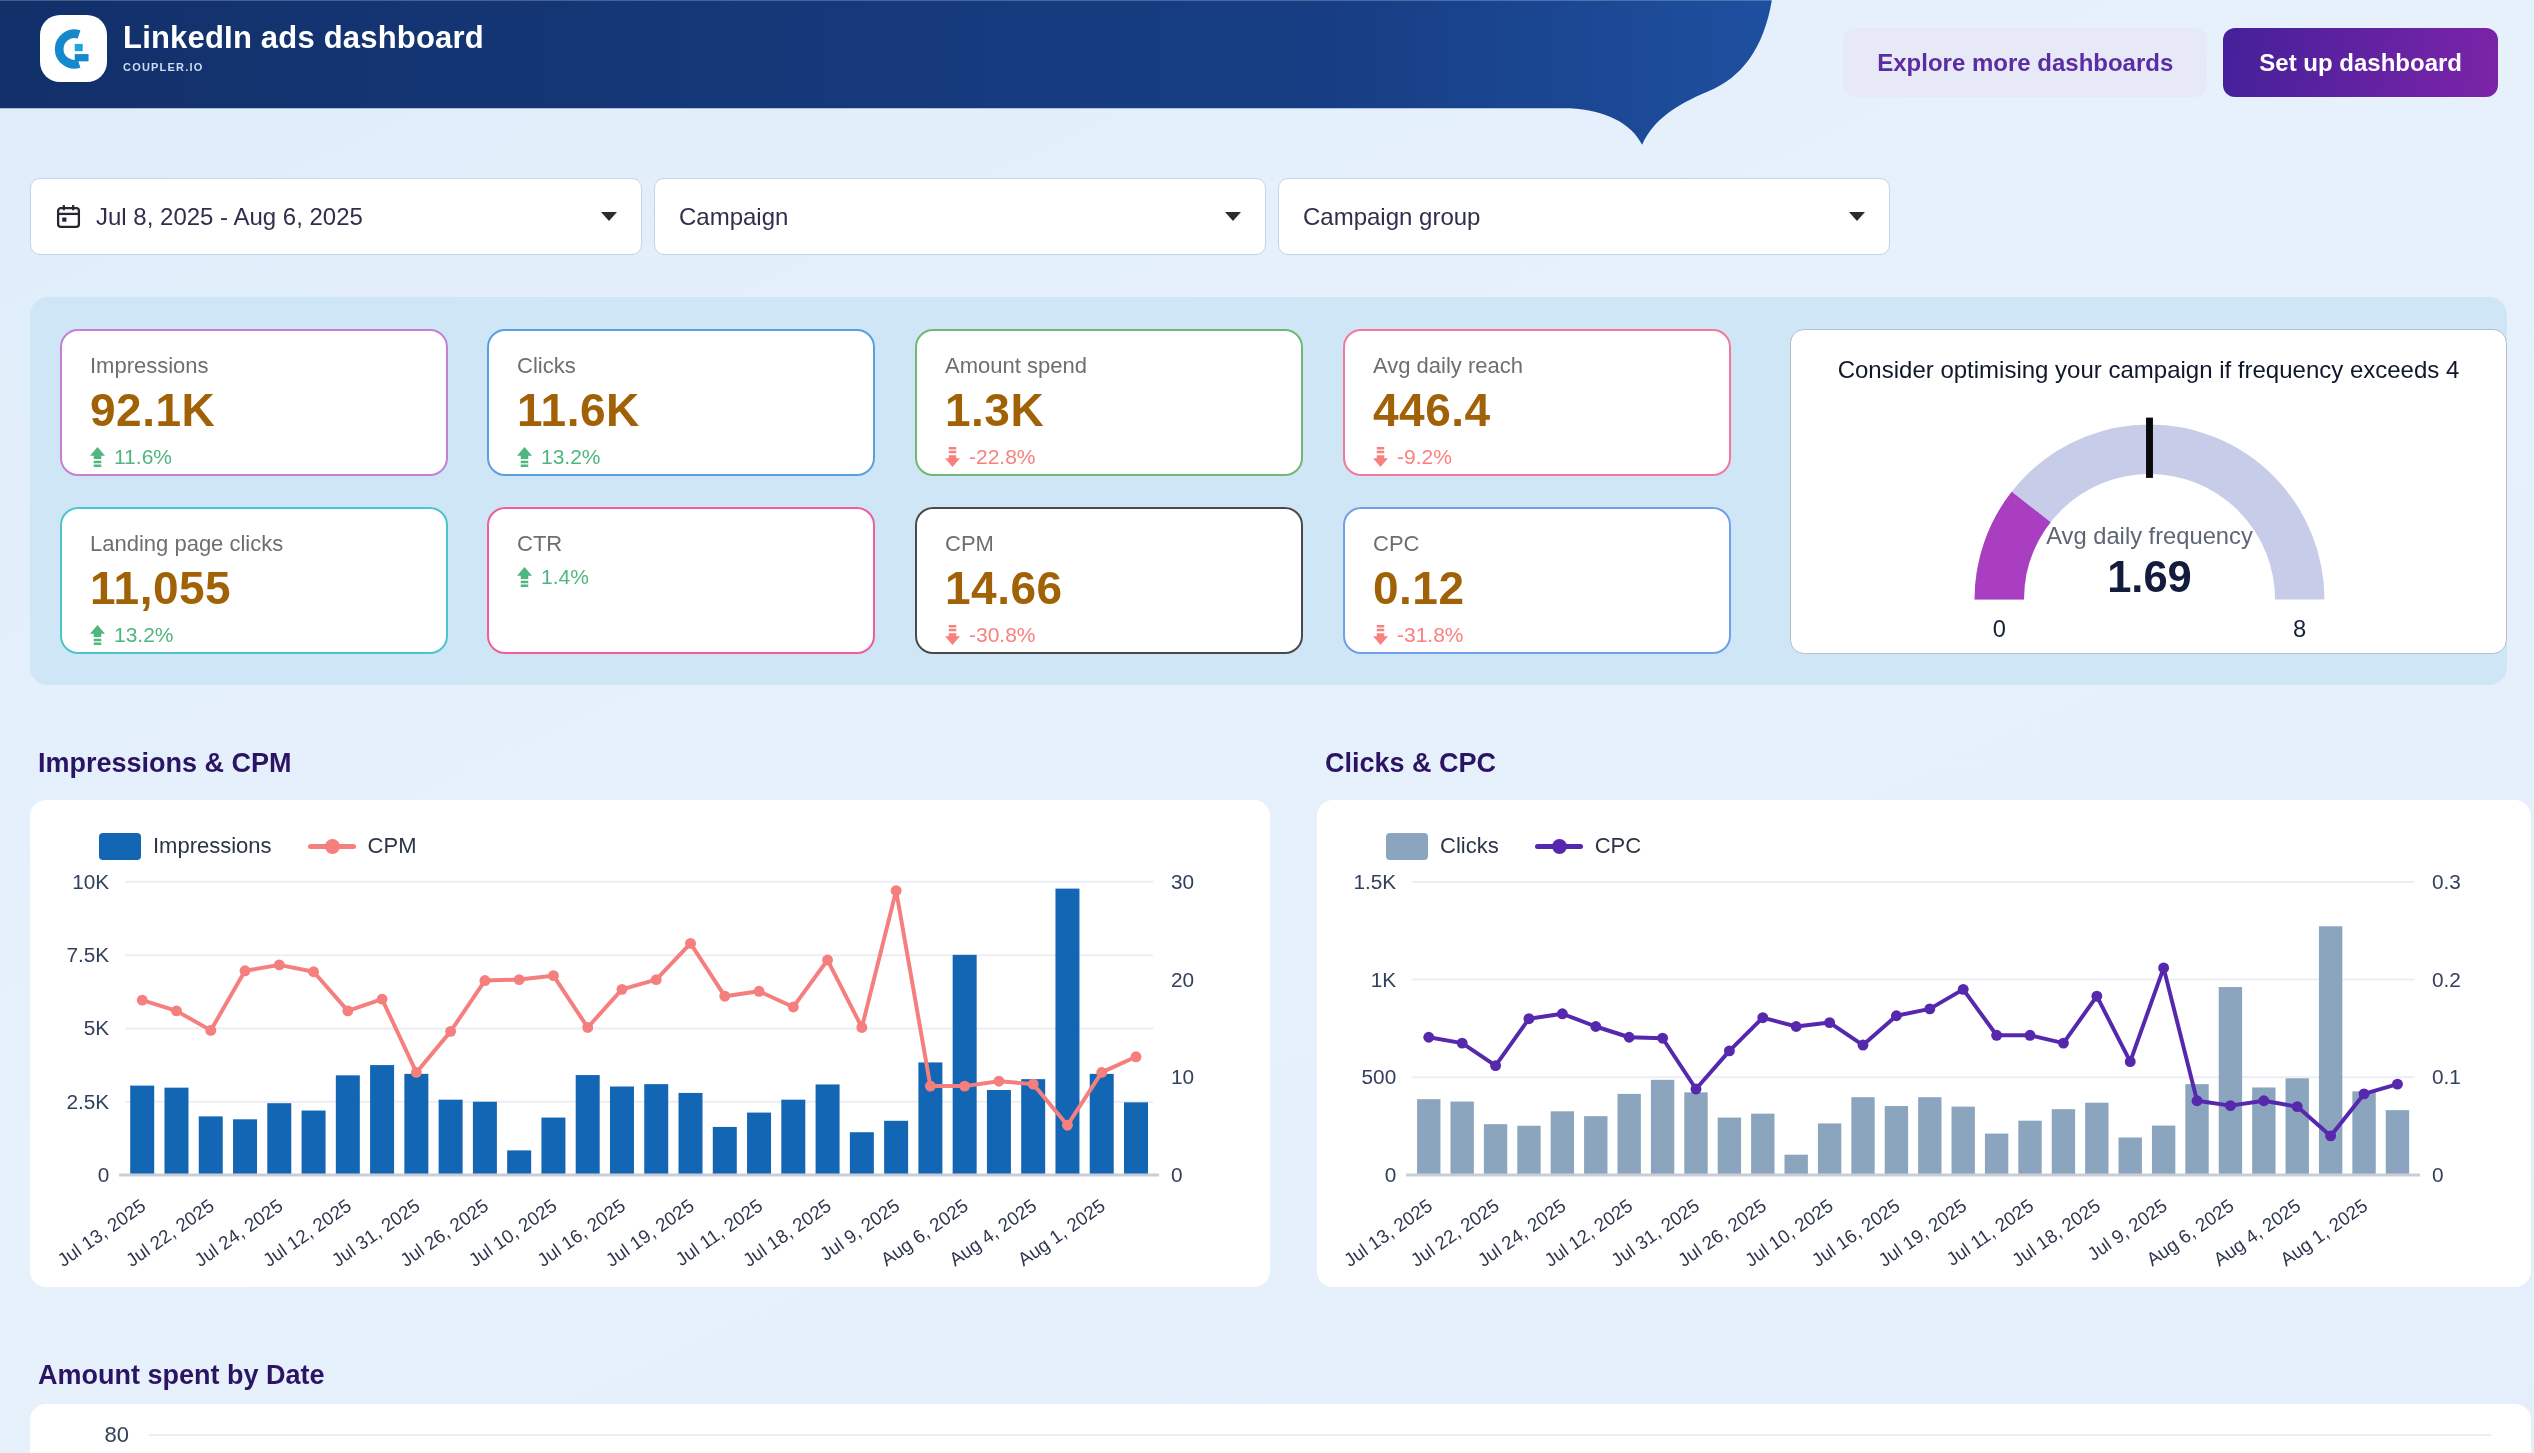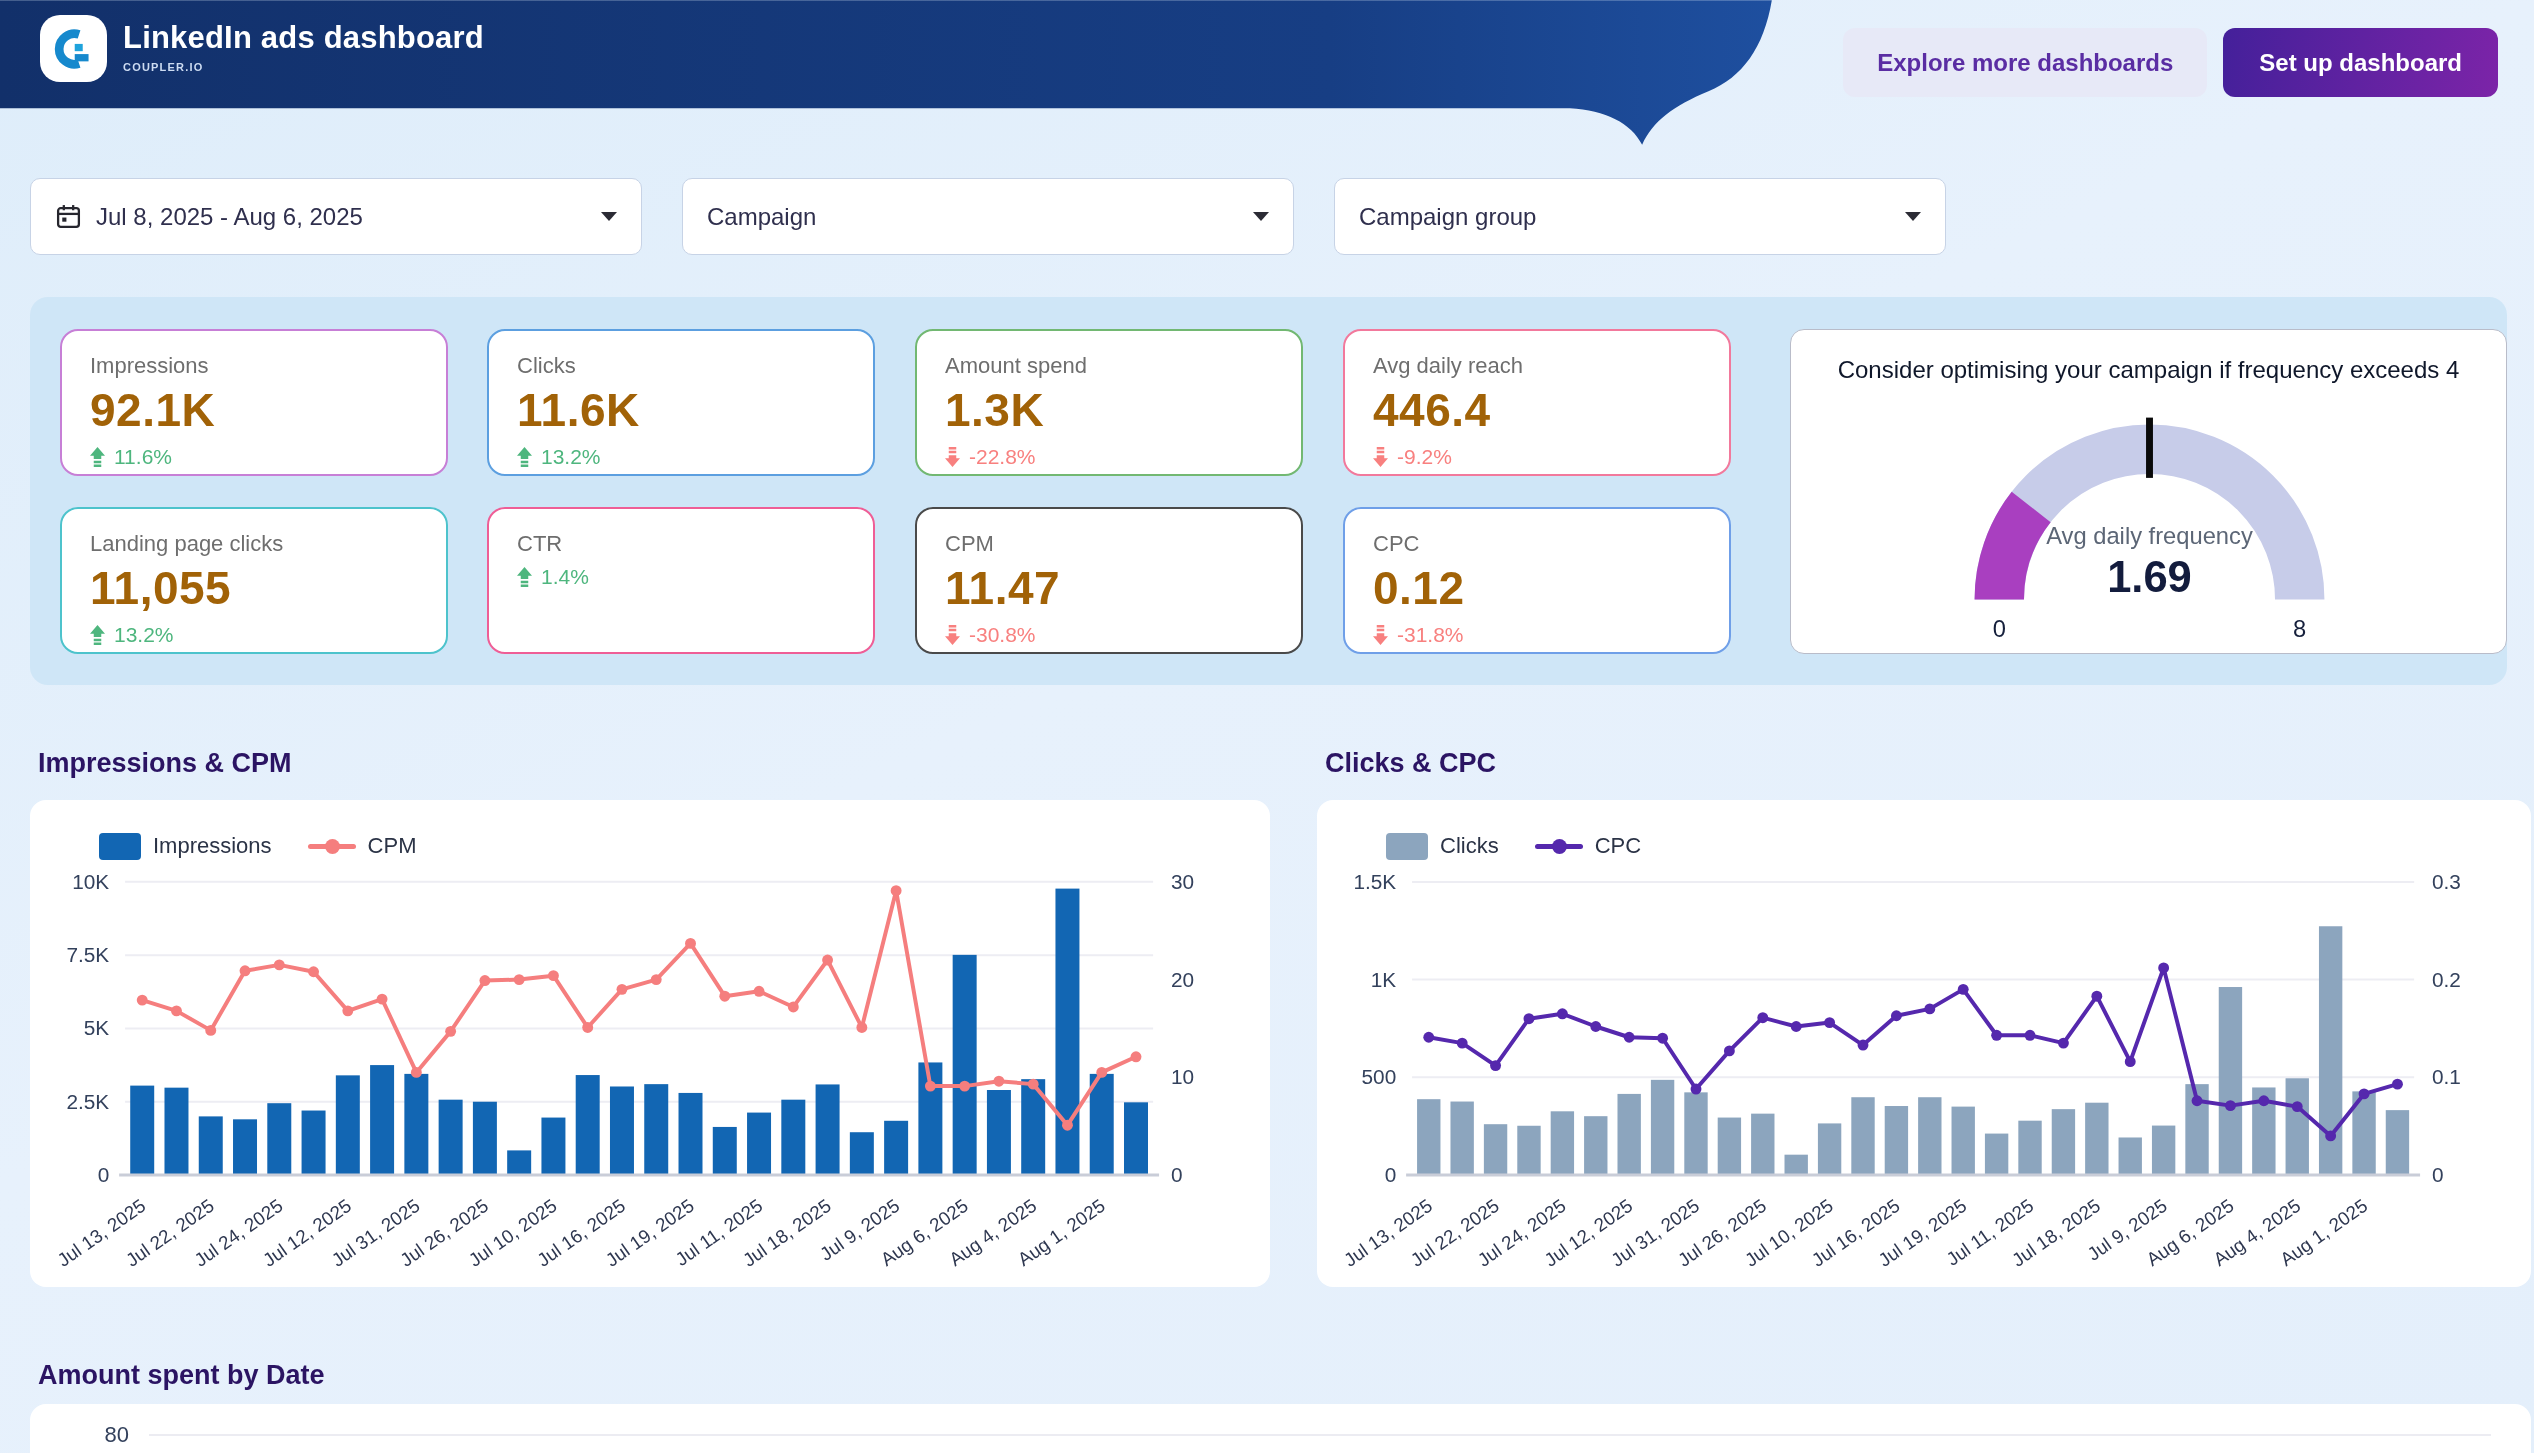--- a/index.html
+++ b/index.html
@@ -15,21 +15,21 @@
           background:#ffffff; border-radius:20px; display:flex; align-items:center; justify-content:center; }
   .h-titles { position:absolute; left:123px; top:20px; color:#ffffff; }
   .h-title { font-size:31px; font-weight:bold; letter-spacing:0.2px; }
   .h-sub { font-size:11px; font-weight:bold; color:#cddcf2; letter-spacing:1.2px; margin-top:5px; }
   .h-actions { position:absolute; right:36px; top:28px; display:flex; gap:16px; }
   .btn { height:69px; border:none; border-radius:12px; font-family:inherit; font-size:24px; font-weight:bold; cursor:pointer; }
   .btn-ghost { padding:0 34px; background:#e7e9f7; color:#5a2da3; }
   .btn-primary { padding:0 36px; background:linear-gradient(100deg,#44209a 0%,#7c24a8 100%); color:#ffffff; }
 
   
-  .filters { position:absolute; left:30px; top:178px; display:flex; gap:40px; }
+  .filters { position:absolute; left:30px; top:178px; display:flex; gap:12px; }
   .filter { width:612px; height:77px; background:#ffffff; border:1px solid #c7d3e6; border-radius:10px;
             display:flex; align-items:center; padding:0 24px; gap:14px; cursor:pointer; }
   .filter-text { font-size:24px; color:#2f2f4d; flex:1; }
   .caret { width:0; height:0; border-left:8px solid transparent; border-right:8px solid transparent; border-top:9px solid #2b2b34; }
 
   
   .kpi-panel { position:absolute; left:30px; top:297px; width:2477px; height:388px;
                background:#cfe6f7; border-radius:18px; }
   .kpi-card { position:absolute; width:388px; height:147px; background:#ffffff; border-radius:18px;
               border:2px solid #cccccc; padding:22px 28px; }
@@ -190,21 +190,21 @@
       <svg width="15" height="20" viewBox="0 0 12 16">
         <path d="M6 0 L12 7 H9 V9.5 H3 V7 H0 Z" fill="currentColor"></path>
         <rect x="3" y="11" width="6" height="2" fill="currentColor"></rect>
         <rect x="3" y="14" width="6" height="2" fill="currentColor"></rect>
       </svg>
       <span>1.4%</span>
     </div>
   </div>
         <div class="kpi-card" style="left: 885px; top: 210px; border-color: rgb(74, 74, 74);">
     <div class="kpi-label">CPM</div>
-    <div class="kpi-value">11.47</div>
+    <div class="kpi-value">14.66</div>
     <div class="kpi-delta down">
       <svg width="15" height="20" viewBox="0 0 12 16">
         <path d="M6 0 L12 7 H9 V9.5 H3 V7 H0 Z" fill="currentColor"></path>
         <rect x="3" y="11" width="6" height="2" fill="currentColor"></rect>
         <rect x="3" y="14" width="6" height="2" fill="currentColor"></rect>
       </svg>
       <span>-30.8%</span>
     </div>
   </div>
         <div class="kpi-card" style="left: 1313px; top: 210px; border-color: rgb(111, 159, 232);">

